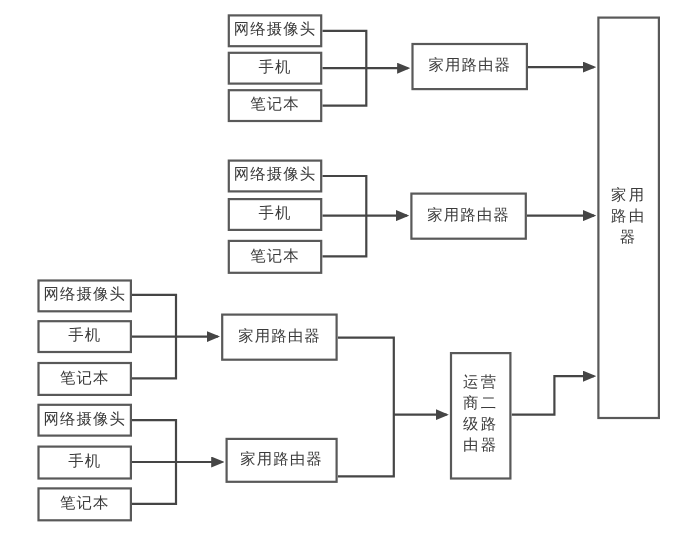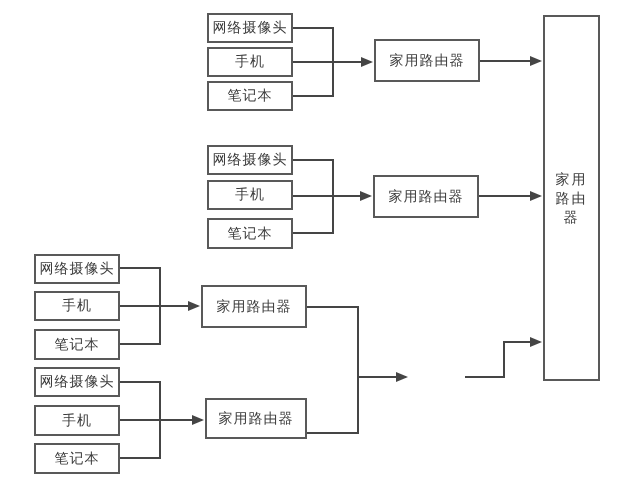--- a/index.html
+++ b/index.html
@@ -6,21 +6,21 @@
     --box-border:#595959;
     --connector:#454545;
     --text:#3b3b3b;
     --bg:#ffffff;
   }
   html,body{margin:0;padding:0;background:var(--bg);}
   .diagram{
     position:relative;
     width:634px;height:500px;
     background:var(--bg);
-    font-family:Liberation Serif, serif;
+    font-family:Liberation Mono, monospace;
     color:var(--text);
     overflow:hidden;
     border-radius:19px;
   }
   .wires{position:absolute;left:0;top:0;width:634px;height:500px;}
   .c{fill:none;stroke:var(--connector);stroke-width:2;}
   .arrow{marker-end:url(#arrowhead);}
   .ah{fill:var(--connector);}
   .box{
     position:absolute;
@@ -84,18 +84,21 @@
   <div class="box" style="left:34px;top:254px;width:86px;height:30px">网络摄像头</div>
   <div class="box" style="left:34px;top:291px;width:86px;height:30px">手机</div>
   <div class="box" style="left:34px;top:329px;width:86px;height:31px">笔记本</div>
   <div class="box" style="left:201px;top:285px;width:106px;height:43px">家用路由器</div>
 
   <div class="box" style="left:34px;top:367px;width:86px;height:30px">网络摄像头</div>
   <div class="box" style="left:34px;top:405px;width:86px;height:31px">手机</div>
   <div class="box" style="left:34px;top:443px;width:86px;height:31px">笔记本</div>
   <div class="box" style="left:205px;top:398px;width:102px;height:41px">家用路由器</div>
 
+  <div class="box" style="left:409px;top:320px;width:56px;height:116px">
+    <span class="wrap">运营商二级路由器</span>
+  </div>
 
   <div class="box" style="left:543px;top:15px;width:57px;height:366px">
     <span class="wrap">家用路由器</span>
   </div>
 
 </div>
 
 </body></html>

